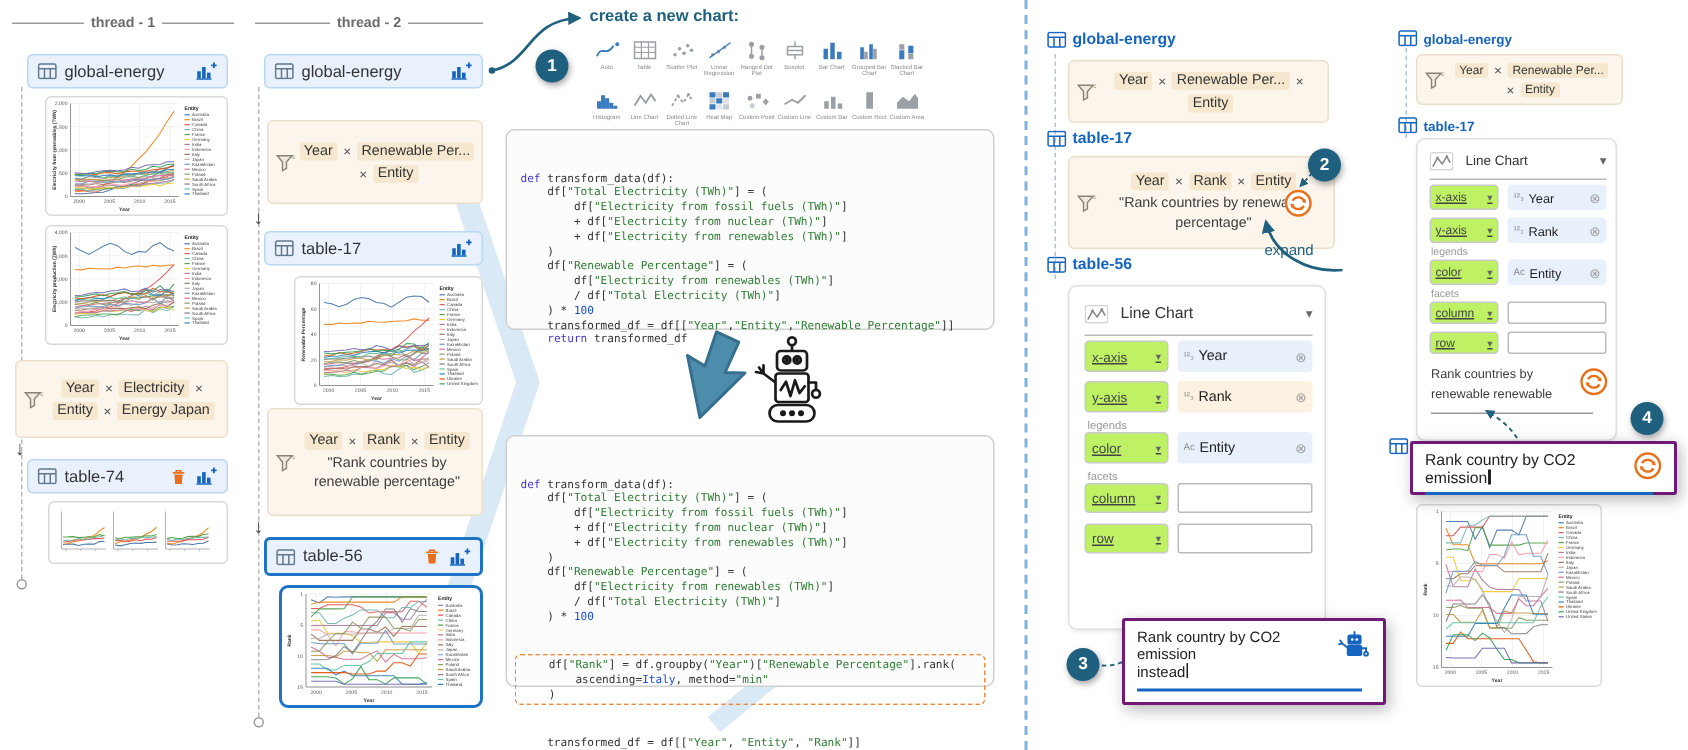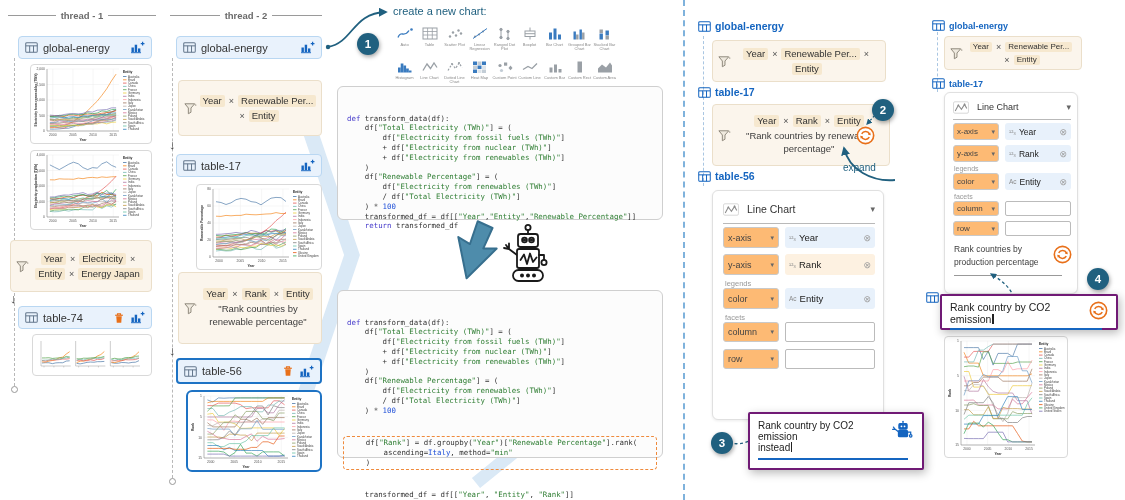--- a/index.html
+++ b/index.html
@@ -31,21 +31,21 @@
   .tag.sm{font-size:8px;}
   .tagx{color:#555;font-size:9px;margin:0 2px;}
   .tagx::after{content:"×";}
   .c-prompt{width:100%;text-align:center;font-size:9.5px;color:#3d3d3d;line-height:1.35;}
   
   .vdash{width:0;border-left:1px dashed #b8b8b8;}
   .vdash.blue{border-left:1px dashed #a9c6e2;}
   .endc{width:5px;height:5px;border:1px solid #999;border-radius:50%;background:#fff;}
   .darr{color:#444;font-size:13px;line-height:1;}
   
-  .teal-txt{color:#20607f;font-weight:normal;}
+  .teal-txt{color:#20607f;font-weight:bold;}
   .step{width:22px;height:22px;border-radius:50%;background:#20607f;color:#fff;font-weight:bold;font-size:11.5px;
     display:flex;align-items:center;justify-content:center;box-shadow:1px 2px 4px rgba(0,0,0,.35);z-index:9;}
   
   .ct-grid{display:grid;grid-template-columns:repeat(9,25px);grid-auto-rows:33px;column-gap:0;}
   .ct-cell{display:flex;flex-direction:column;align-items:center;justify-content:flex-start;cursor:pointer;}
   .ct-cell .ci{height:15px;display:flex;align-items:center;}
   .ct-cell .cl{font-size:4px;color:#8a8a8a;text-align:center;line-height:1.2;margin-top:1.5px;}
   
   .code{background:#fcfcfc;border:1px solid #cfcfcf;border-radius:6px;padding:7px 9px;
     font-family:"DejaVu Sans Mono",monospace;font-size:7.4px;line-height:9.8px;color:#333;
@@ -61,21 +61,21 @@
   .ge-row .tbl-ic{color:#1565c0;}
   
   .panel{background:#fff;border:1px solid #e0e0e0;border-radius:6px;box-shadow:0 1px 3px rgba(0,0,0,.08);box-sizing:border-box;}
   .p-head{position:absolute;left:10px;right:8px;top:8px;height:20px;display:flex;align-items:center;gap:8px;
     border-bottom:1px solid #b9b9b9;padding-bottom:4px;}
   .p-title{font-size:10.5px;color:#333;flex:1;}
   .caret{color:#666;font-size:9px;}
   .caret.sm{font-size:7px;}
   .b-row{position:absolute;left:10px;right:8px;display:flex;gap:6px;align-items:stretch;}
   .chan{flex:0 0 46px;display:flex;justify-content:space-between;align-items:center;border:1px solid #c9c9c9;
-    border-radius:3px;background:#fdba74;padding:0 4px;font-size:9px;color:#444;}
+    border-radius:3px;background:#bef264;padding:0 4px;font-size:9px;color:#444;text-decoration:underline;}
   .chip{flex:1;display:flex;align-items:center;gap:3px;border-radius:3px;padding:0 4px;font-size:9.5px;color:#222;}
   .chip-blue{background:#e8f1fb;}
   .chip-cream{background:#fdf1e1;}
   .chip-empty{background:#fff;border:1px solid #bbb;border-radius:2px;}
   .ficon{color:#8a8a8a;font-size:6.5px;}
   .chip-val{white-space:nowrap;}
   .fx{margin-left:auto;color:#9e9e9e;font-size:9px;}
   .b-label{position:absolute;left:12px;font-size:7.5px;color:#999;}
   .formulate{position:absolute;left:10px;right:8px;display:flex;align-items:flex-end;gap:6px;}
   .fl-text{flex:1;font-size:9.5px;color:#9a9a9a;border-bottom:1px solid #777;padding-bottom:3px;}
@@ -1207,21 +1207,21 @@
         </div>
       <div class="chip chip-empty"></div>
     </div>
     <div class="b-row" style="top:128px;height:15px;left:8px;right:6px">
       <div class="chan">
           <span>row</span>
           <span class="caret sm">▾</span>
         </div>
       <div class="chip chip-empty"></div>
     </div>
-    <div class="abs prompt-txt" style="left:9px;top:150px;width:100px">Rank countries by production percentage</div>
+    <div class="abs prompt-txt" style="left:9px;top:150px;width:100px">Rank countries by renewable renewable</div>
     <span class="abs" style="left:108px;top:152px">
         <svg width="19" height="19" viewBox="0 0 20 20">
           <circle cx="10" cy="10" r="8.6" fill="#fff" stroke="#e8701a" stroke-width="1.7"></circle>
           <path d="M6 8.2 A4.6 4.6 0 0 1 14.2 8.6" stroke="#e8701a" stroke-width="1.6" fill="none"></path>
           <polygon points="15.6,9.8 12.6,9.2 14.9,6.6" fill="#e8701a"></polygon>
           <path d="M14 11.8 A4.6 4.6 0 0 1 5.8 11.4" stroke="#e8701a" stroke-width="1.6" fill="none"></path>
           <polygon points="4.4,10.2 7.4,10.8 5.1,13.4" fill="#e8701a"></polygon>
         </svg>
       </span>
     <div class="abs u-gray" style="left:9px;top:182px;width:108px"></div>

